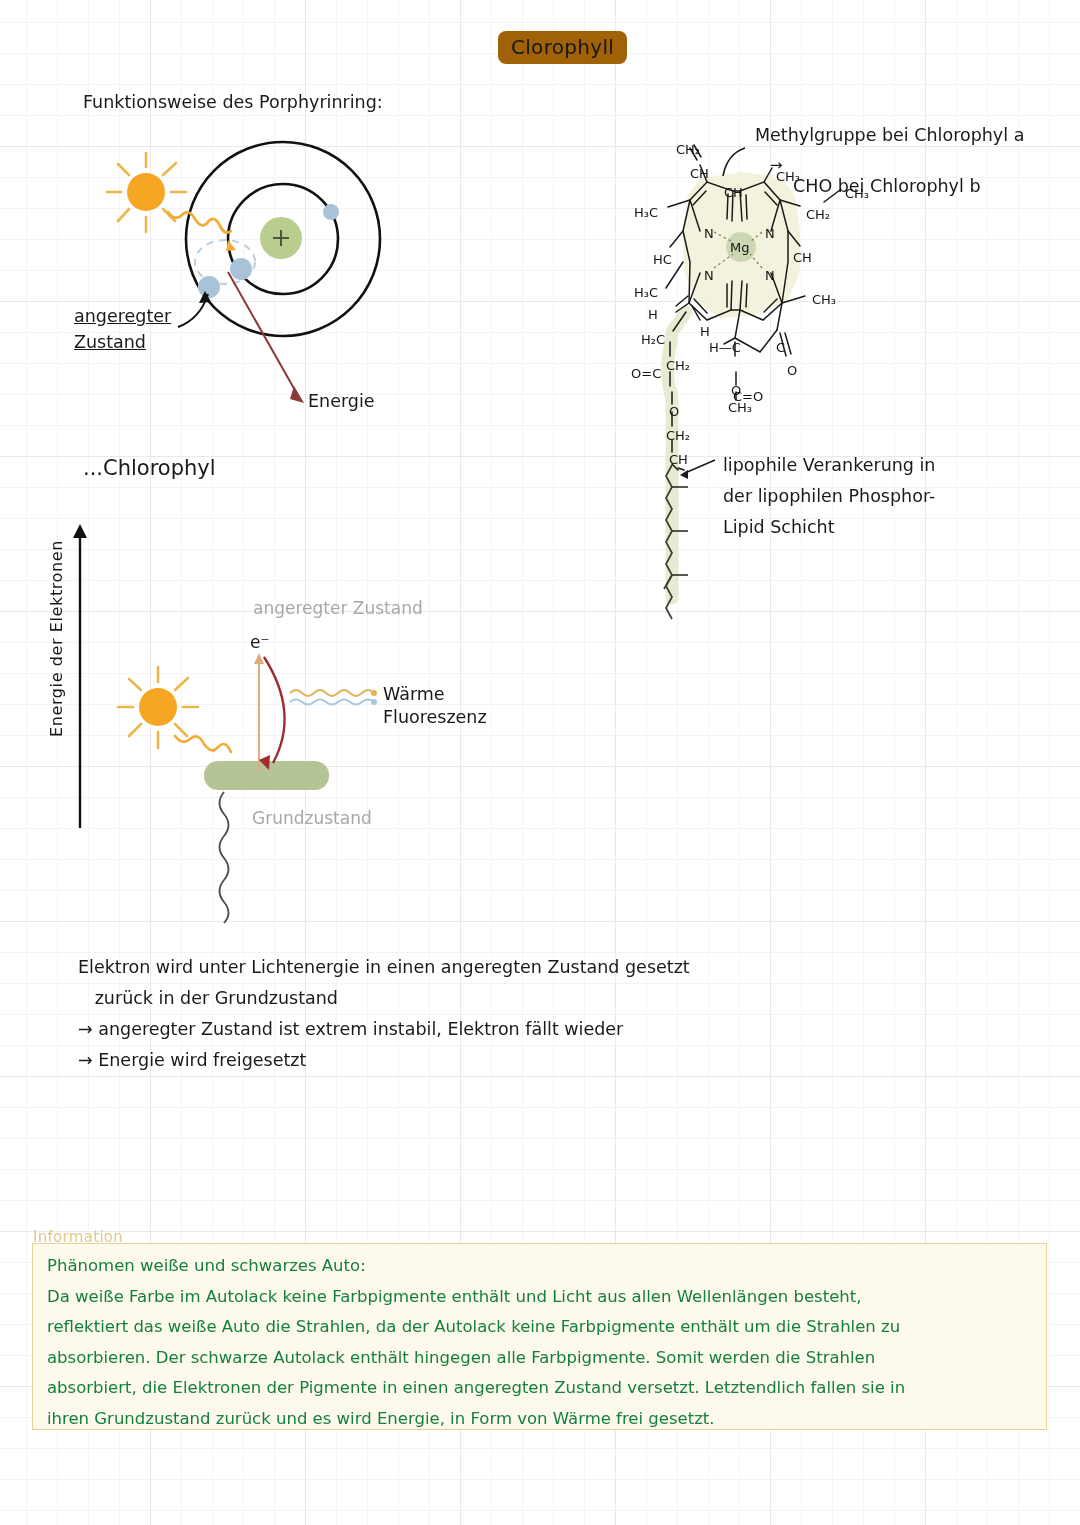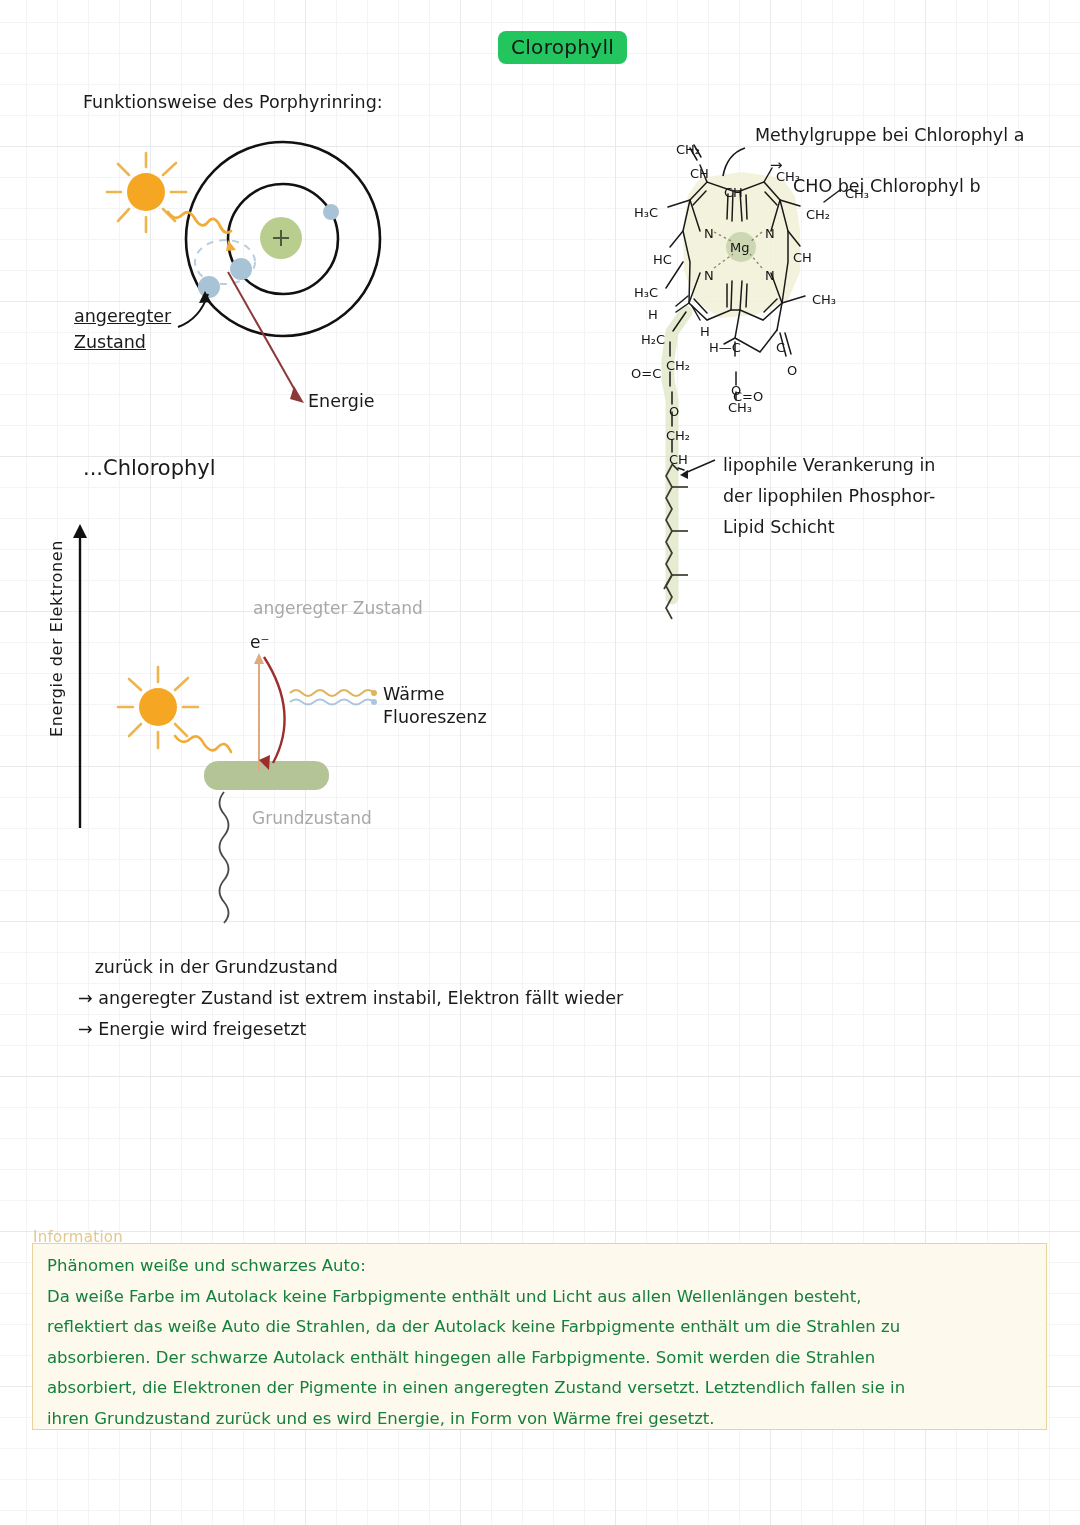--- a/index.html
+++ b/index.html
@@ -20,21 +20,21 @@
     pointer-events:none;
   }
   .layer{position:absolute;inset:0;}
   svg.layer{overflow:visible;}
 
   .txt{position:absolute;color:#1a1a1a;white-space:pre;}
 
   
   #title{
     left:498px;top:31px;font-size:20px;letter-spacing:.3px;
-    background:#22c55e;border-radius:8px;padding:4px 13px 5px 13px;
+    background:#a16207;border-radius:8px;padding:4px 13px 5px 13px;
     color:#161616;
   }
 
   
   #heading-porphyrin{left:83px;top:92px;font-size:17.5px;}
   #label-angeregter-zustand-1{left:74px;top:303px;font-size:17.5px;line-height:26px;text-decoration:underline;}
   #label-energie{left:308px;top:391px;font-size:17.5px;}
   #label-chlorophyl{left:83px;top:456px;font-size:21px;}
   #axis-label{
     left:-44px;top:629px;width:200px;font-size:16px;
@@ -293,17 +293,17 @@
 
   <path d="M290,693 q6 -6 12 0 q6 6 12 0 q6 -6 12 0 q6 6 12 0 q6 -6 12 0 q6 6 12 0 q6 -6 12 0" fill="none" stroke="#e0b45c" stroke-width="2"></path>
   <circle cx="374" cy="693" r="3" fill="#e0b45c"></circle>
 
   <path d="M290,702 q6 -5 12 0 q6 5 12 0 q6 -5 12 0 q6 5 12 0 q6 -5 12 0 q6 5 12 0 q6 -5 12 0" fill="none" stroke="#a9c6dd" stroke-width="2"></path>
   <circle cx="374" cy="702" r="3" fill="#a9c6dd"></circle>
 
   <path d="M224,792 q-9 11 0 22 q9 11 0 22 q-9 11 0 22 q9 11 0 22 q-9 11 0 22 q9 11 0 21" fill="none" stroke="#4a4a4a" stroke-width="1.8"></path>
 </svg>
 
-<div class="txt" id="summary"><div>   zurück in der Grundzustand</div><div>→ angeregter Zustand ist extrem instabil, Elektron fällt wieder</div><div>→ Energie wird freigesetzt</div></div>
+<div class="txt" id="summary"><div>Elektron wird unter Lichtenergie in einen angeregten Zustand gesetzt</div><div>   zurück in der Grundzustand</div><div>→ angeregter Zustand ist extrem instabil, Elektron fällt wieder</div><div>→ Energie wird freigesetzt</div></div>
 
 <div class="txt" id="info-label">Information</div>
 <div id="info-box"></div>
 <div class="txt" id="info-text"><div>Phänomen weiße und schwarzes Auto:</div><div>Da weiße Farbe im Autolack keine Farbpigmente enthält und Licht aus allen Wellenlängen besteht,</div><div>reflektiert das weiße Auto die Strahlen, da der Autolack keine Farbpigmente enthält um die Strahlen zu</div><div>absorbieren. Der schwarze Autolack enthält hingegen alle Farbpigmente. Somit werden die Strahlen</div><div>absorbiert, die Elektronen der Pigmente in einen angeregten Zustand versetzt. Letztendlich fallen sie in</div><div>ihren Grundzustand zurück und es wird Energie, in Form von Wärme frei gesetzt.</div></div>
 
 </body></html>

